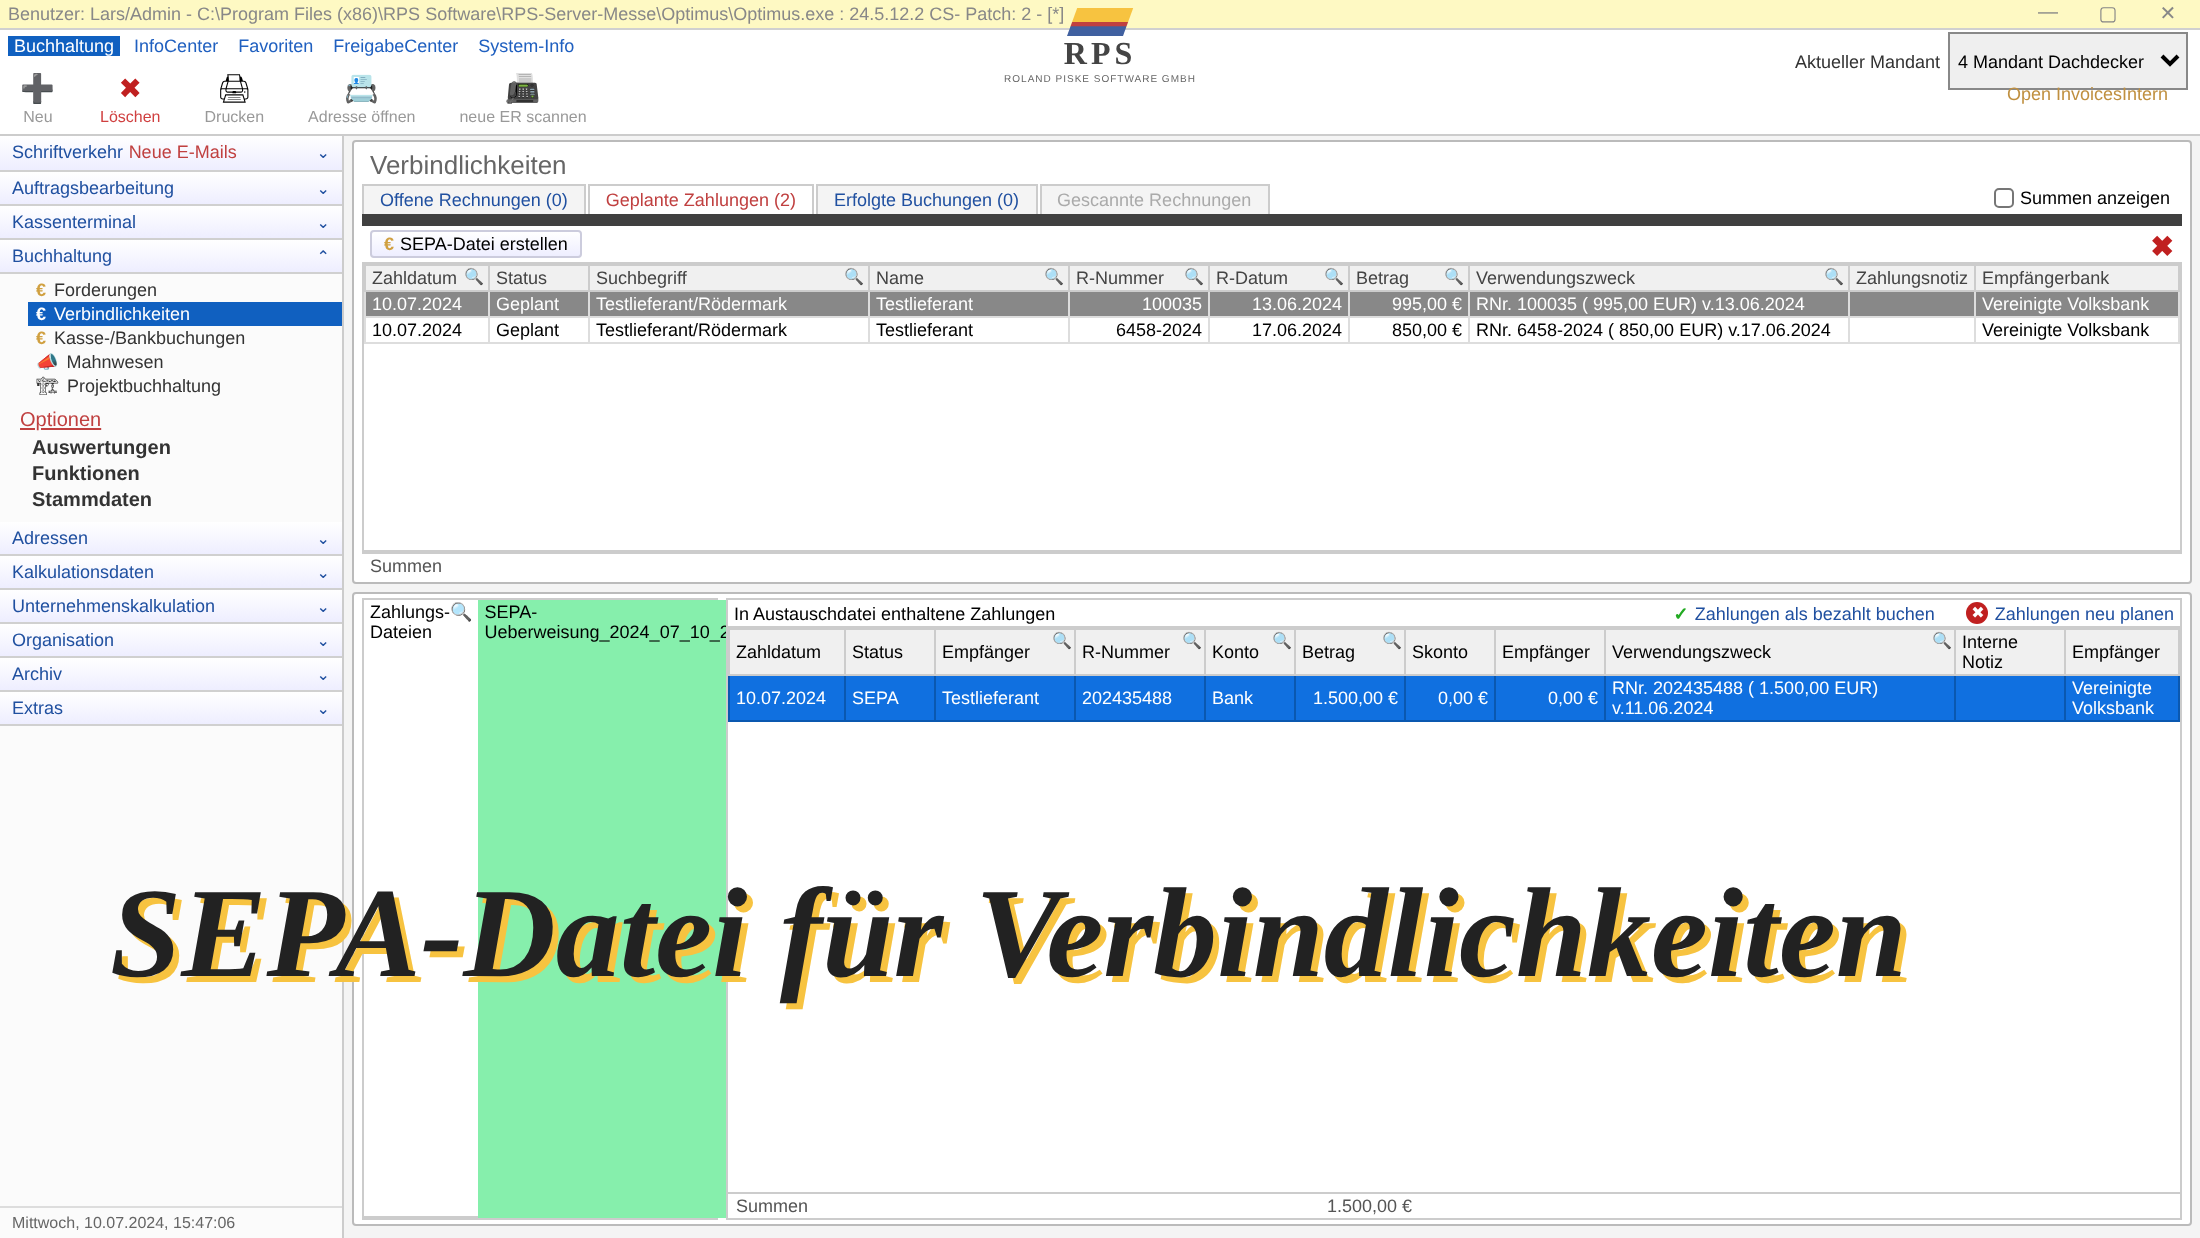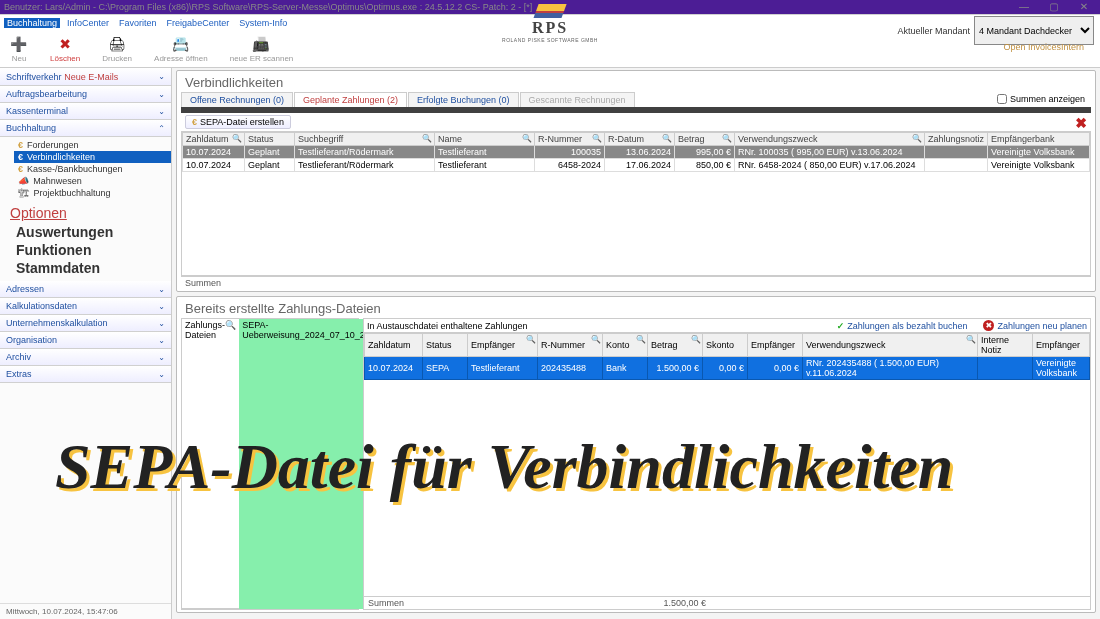--- a/index.html
+++ b/index.html
@@ -1,18 +1,18 @@
 <!DOCTYPE html>
 <html><head>
 <meta charset="utf-8">
 <style>
 * { box-sizing: border-box; margin: 0; padding: 0; font-family: "Segoe UI", Tahoma, sans-serif; }
 body { width: 1100px; height: 619px; background: #fff; font-size: 10px; overflow: hidden; position: relative; }
 
-.titlebar { height: 15px; background: #4c1d95; display: flex; align-items: center; padding: 0 4px; border-bottom: 1px solid #d0d0d0; }
+.titlebar { height: 15px; background: #fef9c3; display: flex; align-items: center; padding: 0 4px; border-bottom: 1px solid #d0d0d0; }
 .titlebar .title { flex: 1; color: #888; font-size: 9px; }
 .titlebar .btns { display: flex; gap: 6px; }
 .titlebar .wbtn { width: 24px; height: 12px; color: #888; font-size: 10px; text-align: center; cursor: pointer; }
 
 .menubar { height: 15px; background: #fff; display: flex; align-items: center; padding: 0 4px; gap: 4px; }
 .menubar .mitem { font-size: 9px; color: #2060c0; padding: 0 3px; cursor: pointer; }
 .menubar .mitem.active { background: #1060c0; color: #fff; }
 .mandant-row { position: absolute; right: 6px; top: 16px; display: flex; align-items: center; gap: 4px; font-size: 9px; color: #333; }
 .mandant-row select { font-size: 9px; width: 120px; height: 29px; border: 1px solid #888; }
 
@@ -33,21 +33,21 @@
 .sidebar { width: 172px; border-right: 1px solid #ccc; background: #fbfbfb; display: flex; flex-direction: column; }
 .sb-sect { border-bottom: 1px solid #d0d0d0; padding: 3px 6px; display: flex; justify-content: space-between; align-items: center; cursor: pointer; background: linear-gradient(#fff,#eef); }
 .sb-sect .la { color: #2050a0; font-size: 9px; }
 .sb-sect .la.warn { color: #c04040; }
 .sb-sect .chev { color: #2050a0; font-size: 8px; }
 .sb-tree { padding: 2px 0 2px 14px; }
 .sb-tree .ti { padding: 1px 4px; font-size: 9px; color: #333; cursor: pointer; display: flex; align-items: center; gap: 4px; }
 .sb-tree .ti.sel { background: #1060c0; color: #fff; }
 .sb-tree .ti .euro { color: #d0a040; font-weight: bold; }
 .sb-tree .ti.sel .euro { color: #fff; }
-.sb-opts { padding: 4px 10px; font-size: 14px; }
+.sb-opts { padding: 4px 10px; font-size: 10px; }
 .sb-opts .hdr { color: #c04040; text-decoration: underline; margin-bottom: 2px; }
 .sb-opts .oi { color: #333; padding: 1px 6px; cursor: pointer; font-weight: bold; }
 .sb-status { margin-top: auto; padding: 3px 6px; font-size: 8px; color: #666; border-top: 1px solid #ddd; }
 
 .content { flex: 1; background: #f4f4f4; padding: 2px 4px; display: flex; flex-direction: column; }
 .panel { background: #fff; border: 1px solid #bbb; border-radius: 2px; margin-bottom: 4px; padding: 2px 4px; }
 .panel-title { font-size: 13px; color: #666; padding: 2px 4px; }
 
 .tabs { display: flex; border-bottom: 6px solid #404040; position: relative; }
 .tab { font-size: 9px; padding: 2px 8px; border: 1px solid #ccc; border-bottom: none; background: #f4f4f4; cursor: pointer; margin-right: 1px; color: #2050a0; }
@@ -282,21 +282,20 @@
                 <td></td>
                 <td>Vereinigte Volksbank</td>
             </tr>
           </tbody>
         </table>
       </div>
       <div class="sumrow">Summen</div>
     </div>
 
     <div class="panel" style="flex:1;display:flex;flex-direction:column">
-      <div class="panel-title">Bereits erstellte Zahlungs-Dateien</div>
       <div class="split">
         <div class="filespane">
           <div class="fp-head">
               <span>Zahlungs-Dateien</span>
               <span class="mag">🔍</span>
             </div>
           <div class="fp-item sel">SEPA-Ueberweisung_2024_07_10_2.xml</div>
           <div class="fp-item">SEPA-Ueberweisung_2024_07_10_1.xml</div>
         </div>
         <div class="paypane">

